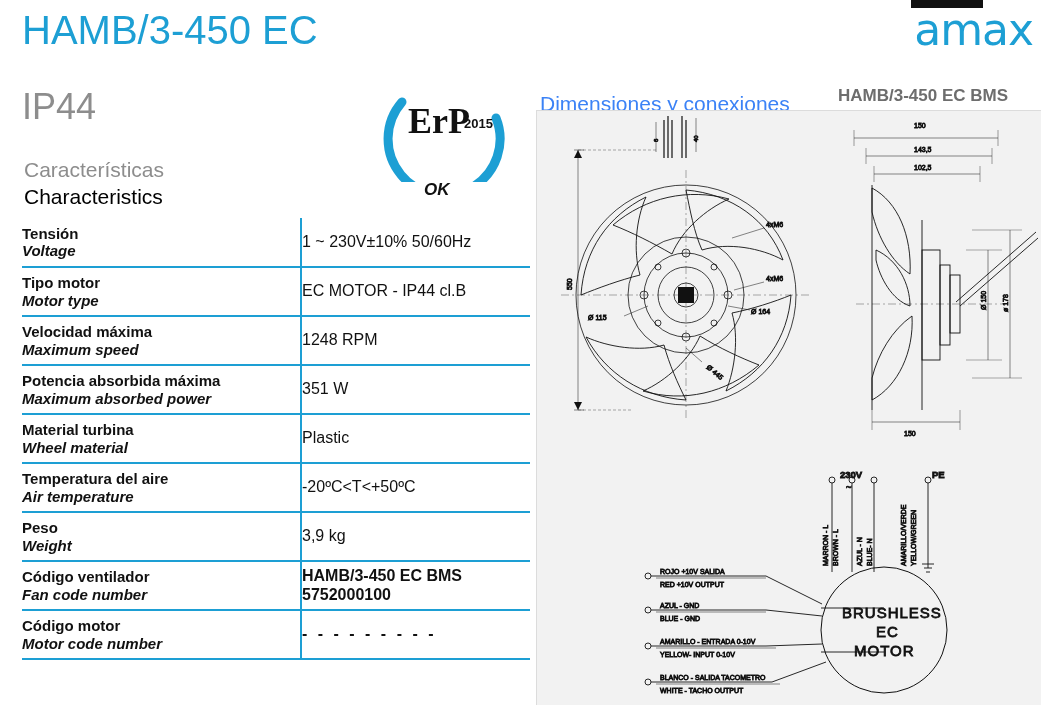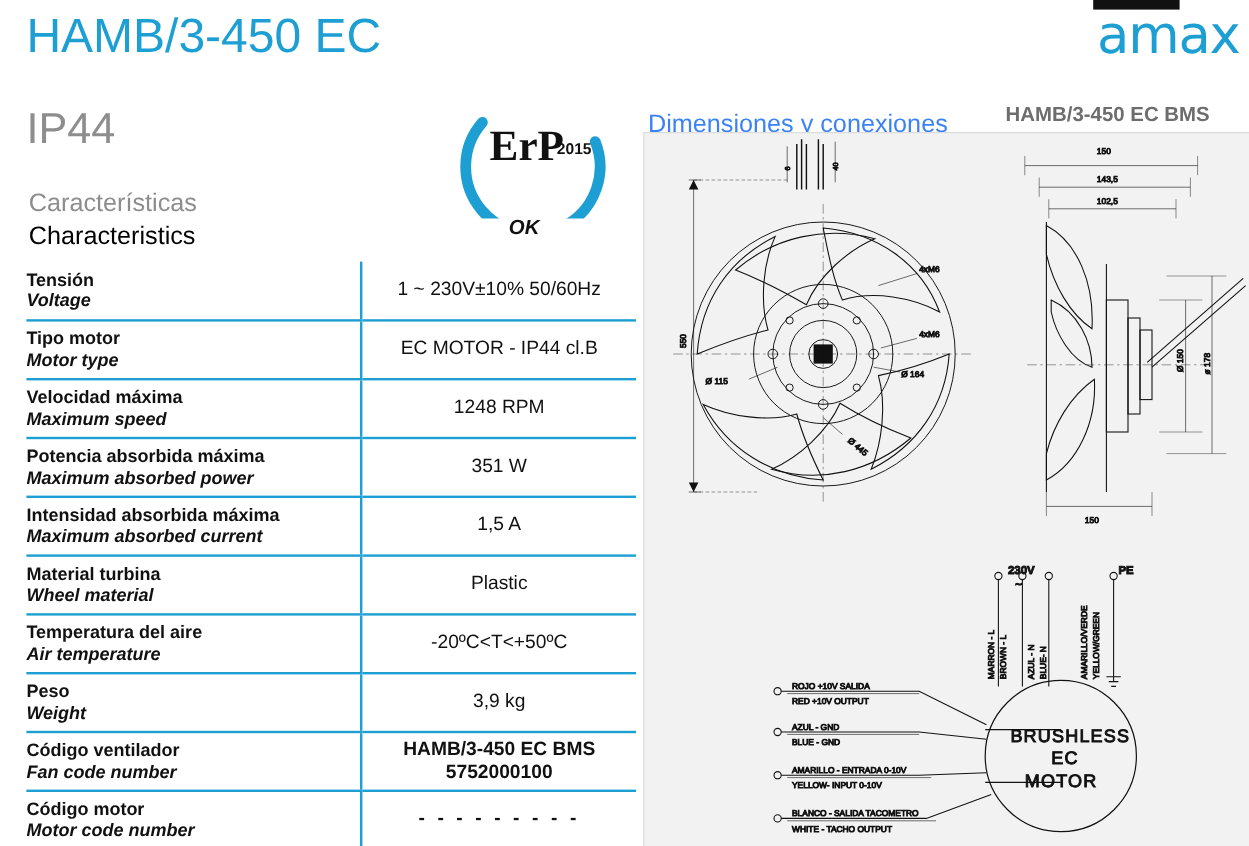--- a/index.html
+++ b/index.html
@@ -81,21 +81,20 @@
     padding-left:10px;
     line-height:1.15;
   }
   td.val{
     width:228px;
     border-bottom:2px solid #1d9fd4;
     border-left:2px solid #1d9fd4;
     padding-left:10px;
     font-size:16px;
     line-height:1.15;
-    text-align:center;
   }
   .l1{font-size:15px;font-weight:bold;display:block;}
   .l2{font-size:15px;font-weight:bold;font-style:italic;display:block;}
   .valbold{font-weight:bold;font-size:16px;}
   .dashes{font-weight:bold;letter-spacing:3px;font-size:17px;}
 
   
   .panel{
     position:absolute;left:536px;top:110px;width:505px;height:595px;
     background:#f2f2f2;
@@ -159,27 +158,20 @@
       </tr>
       <tr>
         <td class="lbl">
           <span class="l1">Potencia absorbida máxima</span>
           <span class="l2">Maximum absorbed power</span>
         </td>
         <td class="val">351 W</td>
       </tr>
       <tr>
         <td class="lbl">
-          <span class="l1">Intensidad absorbida máxima</span>
-          <span class="l2">Maximum absorbed current</span>
-        </td>
-        <td class="val">1,5 A</td>
-      </tr>
-      <tr>
-        <td class="lbl">
           <span class="l1">Material turbina</span>
           <span class="l2">Wheel material</span>
         </td>
         <td class="val">Plastic</td>
       </tr>
       <tr>
         <td class="lbl">
           <span class="l1">Temperatura del aire</span>
           <span class="l2">Air temperature</span>
         </td>

